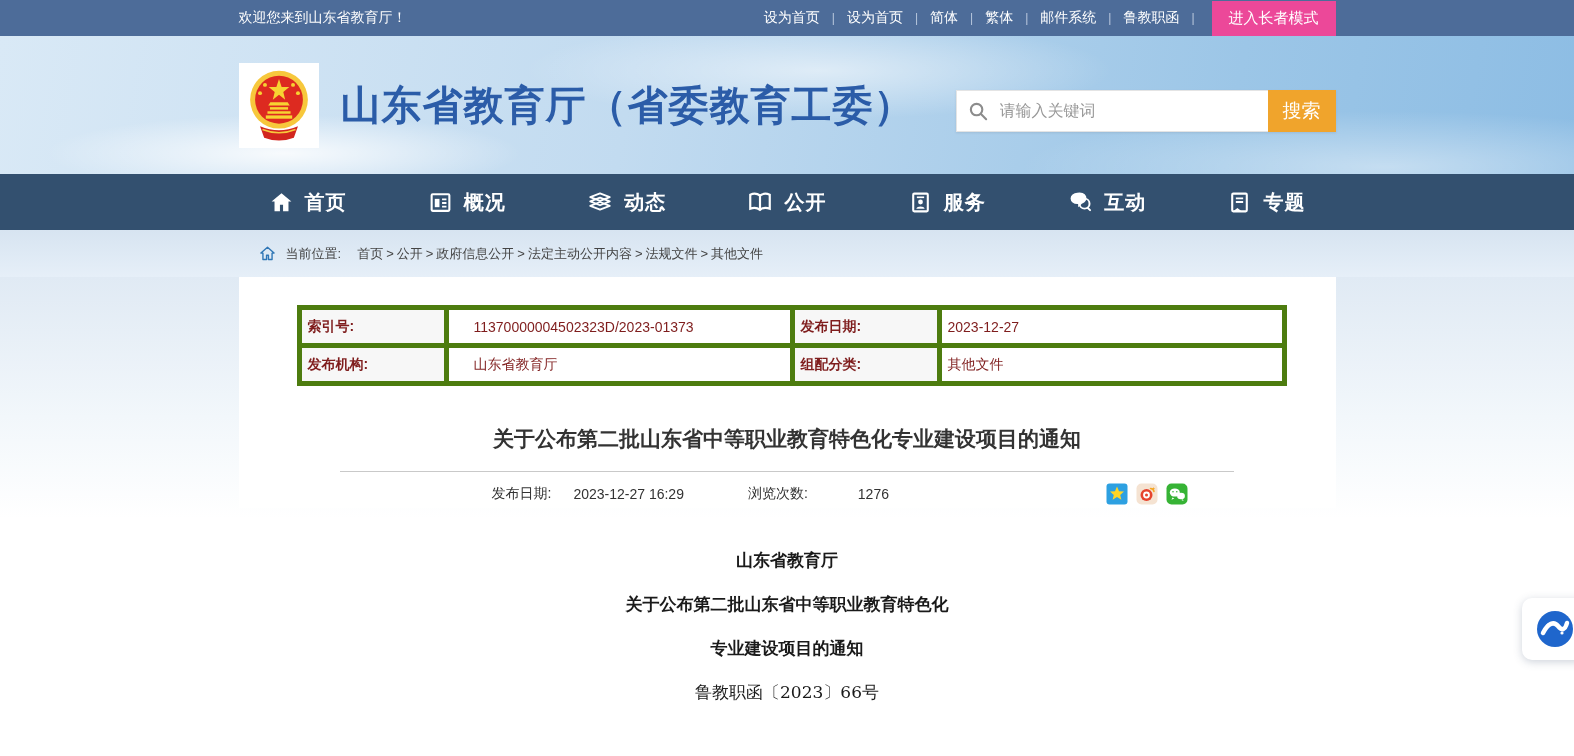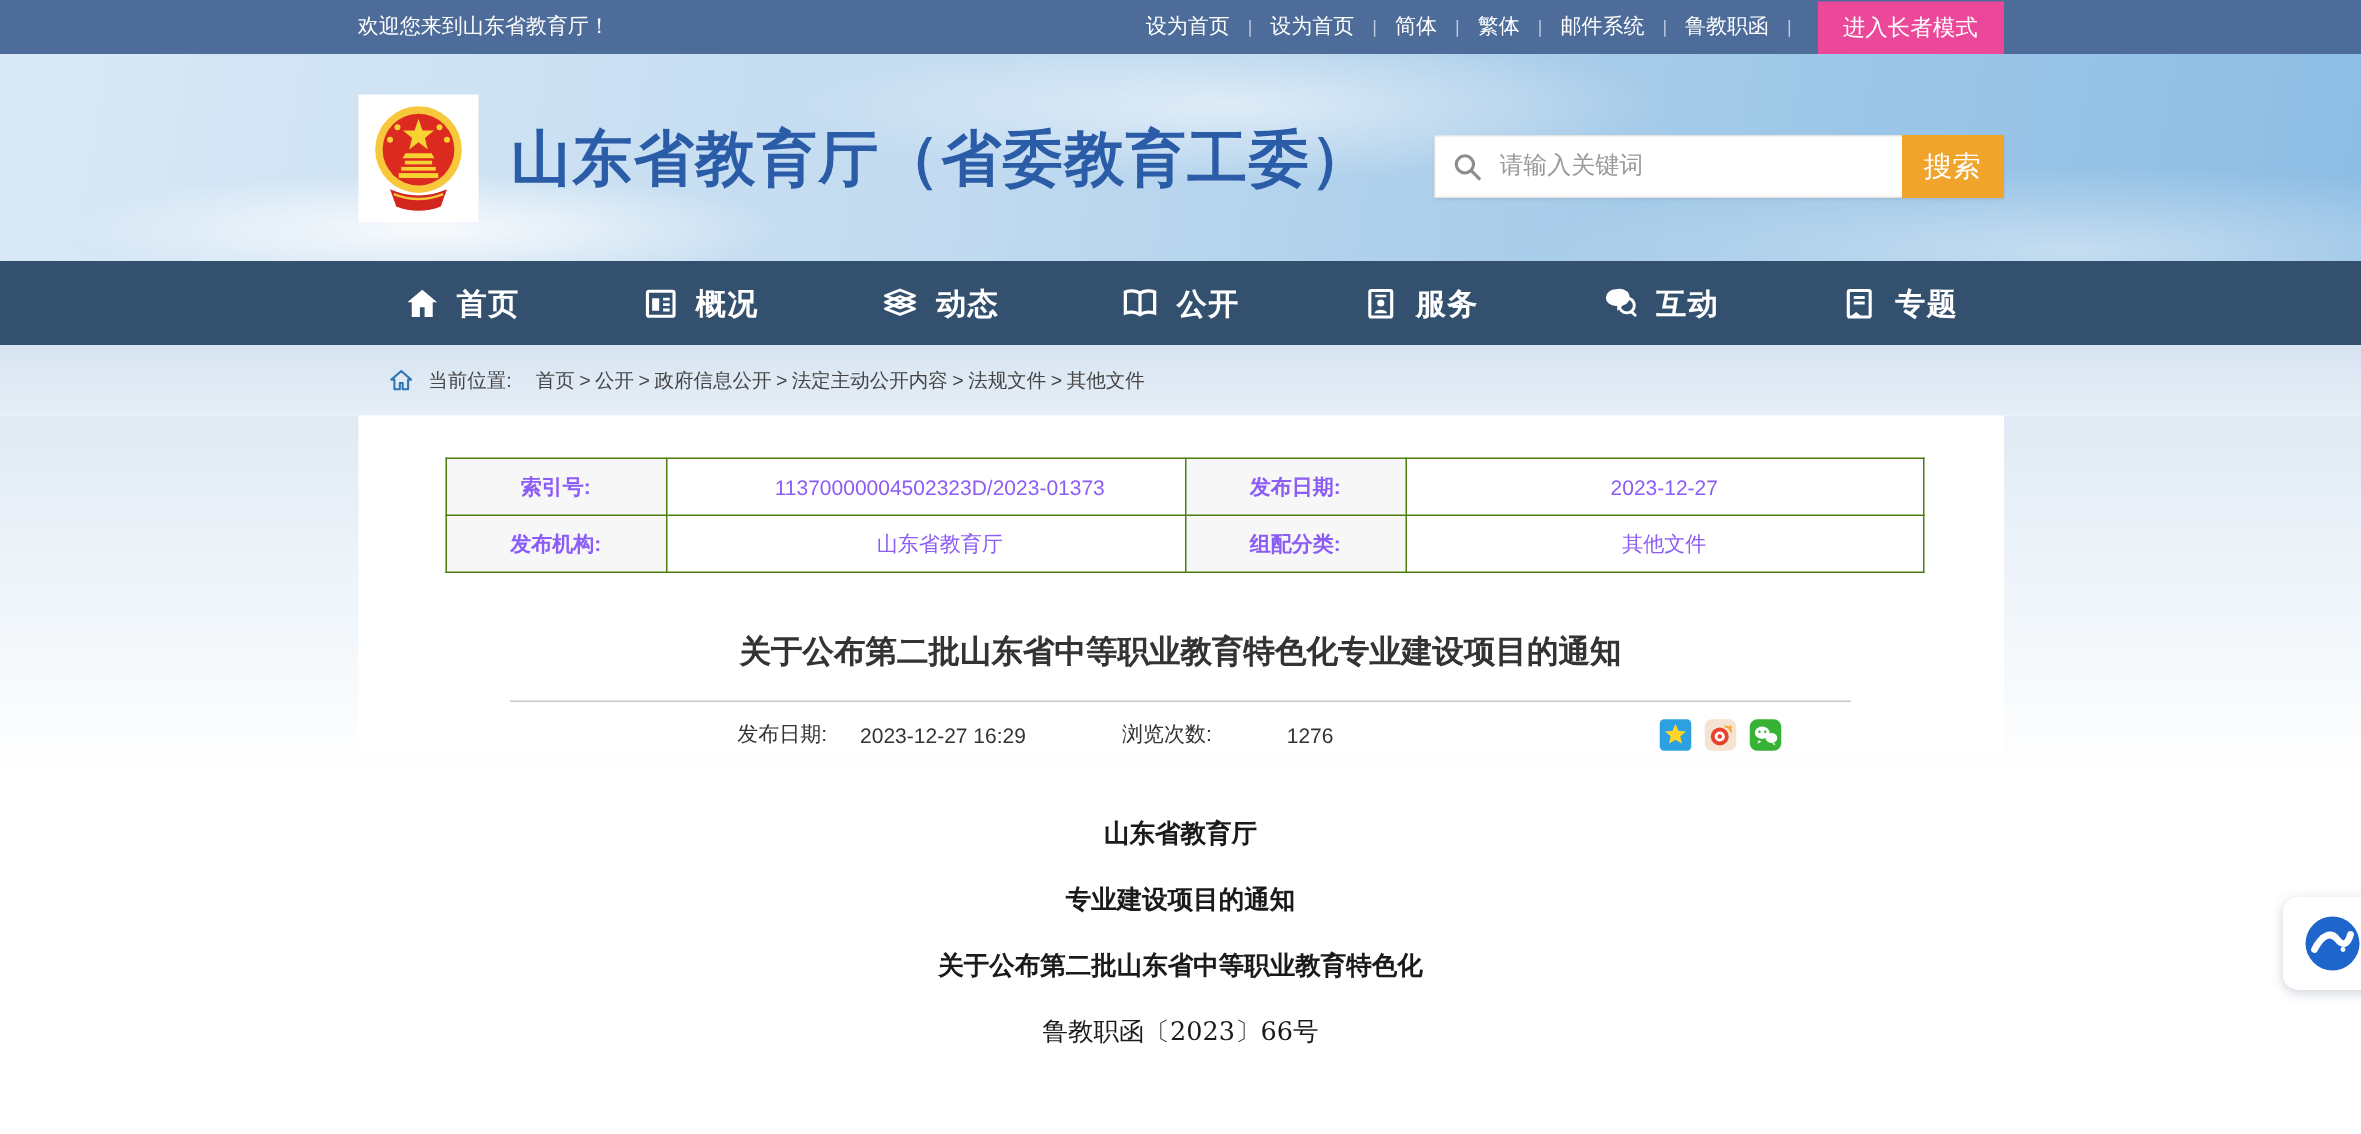--- a/index.html
+++ b/index.html
@@ -50,21 +50,21 @@
   .crumb-home { line-height:0; margin-right:10px; }
   .crumb-prefix { margin-right:16px; }
   .crumb-link { color:#444; text-decoration:none; cursor:pointer; }
   .crumb-sep { margin:0 3px; }
 
   
   .main-wrap { height:463px; background:linear-gradient(180deg,#e0eaf4 0%, #f2f7fb 140px, #ffffff 242px); }
   .card { width:1097px; margin:0 auto; background:#fff; padding-top:28px; }
 
   .doc-table { border-collapse:collapse; margin-left:58px; width:985px; table-layout:fixed; }
-  .doc-table td { border:1px solid #4d7c0f; height:38px; text-align:center; font-size:14px; color:#8b5cf6; padding:0 6px; }
+  .doc-table td { border:5px solid #4d7c0f; height:38px; text-align:left; font-size:14px; color:#7f1d1d; padding:0 6px; }
   .doc-table td.lbl { background:#f7f7f7; font-weight:bold; width:147px; }
   .doc-table td.v1 { width:346px;padding-left:25px; }
   .doc-table td.v2 { width:345px; }
 
   .article-title { text-align:center; font-size:21px; font-weight:bold; color:#333; margin-top:40px; line-height:26px; }
   .title-divider { width:894px; margin:19px auto 0; border-top:1px solid #c9c9c9; height:0; }
   .meta-row { display:flex; align-items:center; margin-top:8px; height:28px; font-size:14px; color:#333; }
   .meta-publish-label { margin-left:253px; }
   .meta-publish-value { margin-left:22px; }
   .meta-views-label { margin-left:64px; }
@@ -293,22 +293,22 @@
             <circle cx="7" cy="8.8" r=".8" fill="#36b335"></circle>
             <circle cx="10.8" cy="8.8" r=".8" fill="#36b335"></circle>
           </svg>
         </span>
       </span>
     </div>
   </div>
 
   <div class="article-body">
     <p class="body-line bold">山东省教育厅</p>
+    <p class="body-line bold">关于公布第二批山东省中等职业教育特色化</p>
     <p class="body-line bold">专业建设项目的通知</p>
-    <p class="body-line bold">关于公布第二批山东省中等职业教育特色化</p>
     <p class="body-line">鲁教职函〔2023〕66号</p>
   </div>
 </div>
 
 <div class="float-widget">
   <span style="line-height:0;">
     <svg viewBox="0 0 40 40" width="40" height="40">
       <circle cx="20" cy="20" r="18" fill="#1f66cc"></circle>
       <path d="M8 24c5-10 11-12 15-7s7 4 9-3" stroke="#fff" stroke-width="4.5" fill="none" stroke-linecap="round"></path>
       <circle cx="13" cy="16" r="1.6" fill="#fff"></circle>

